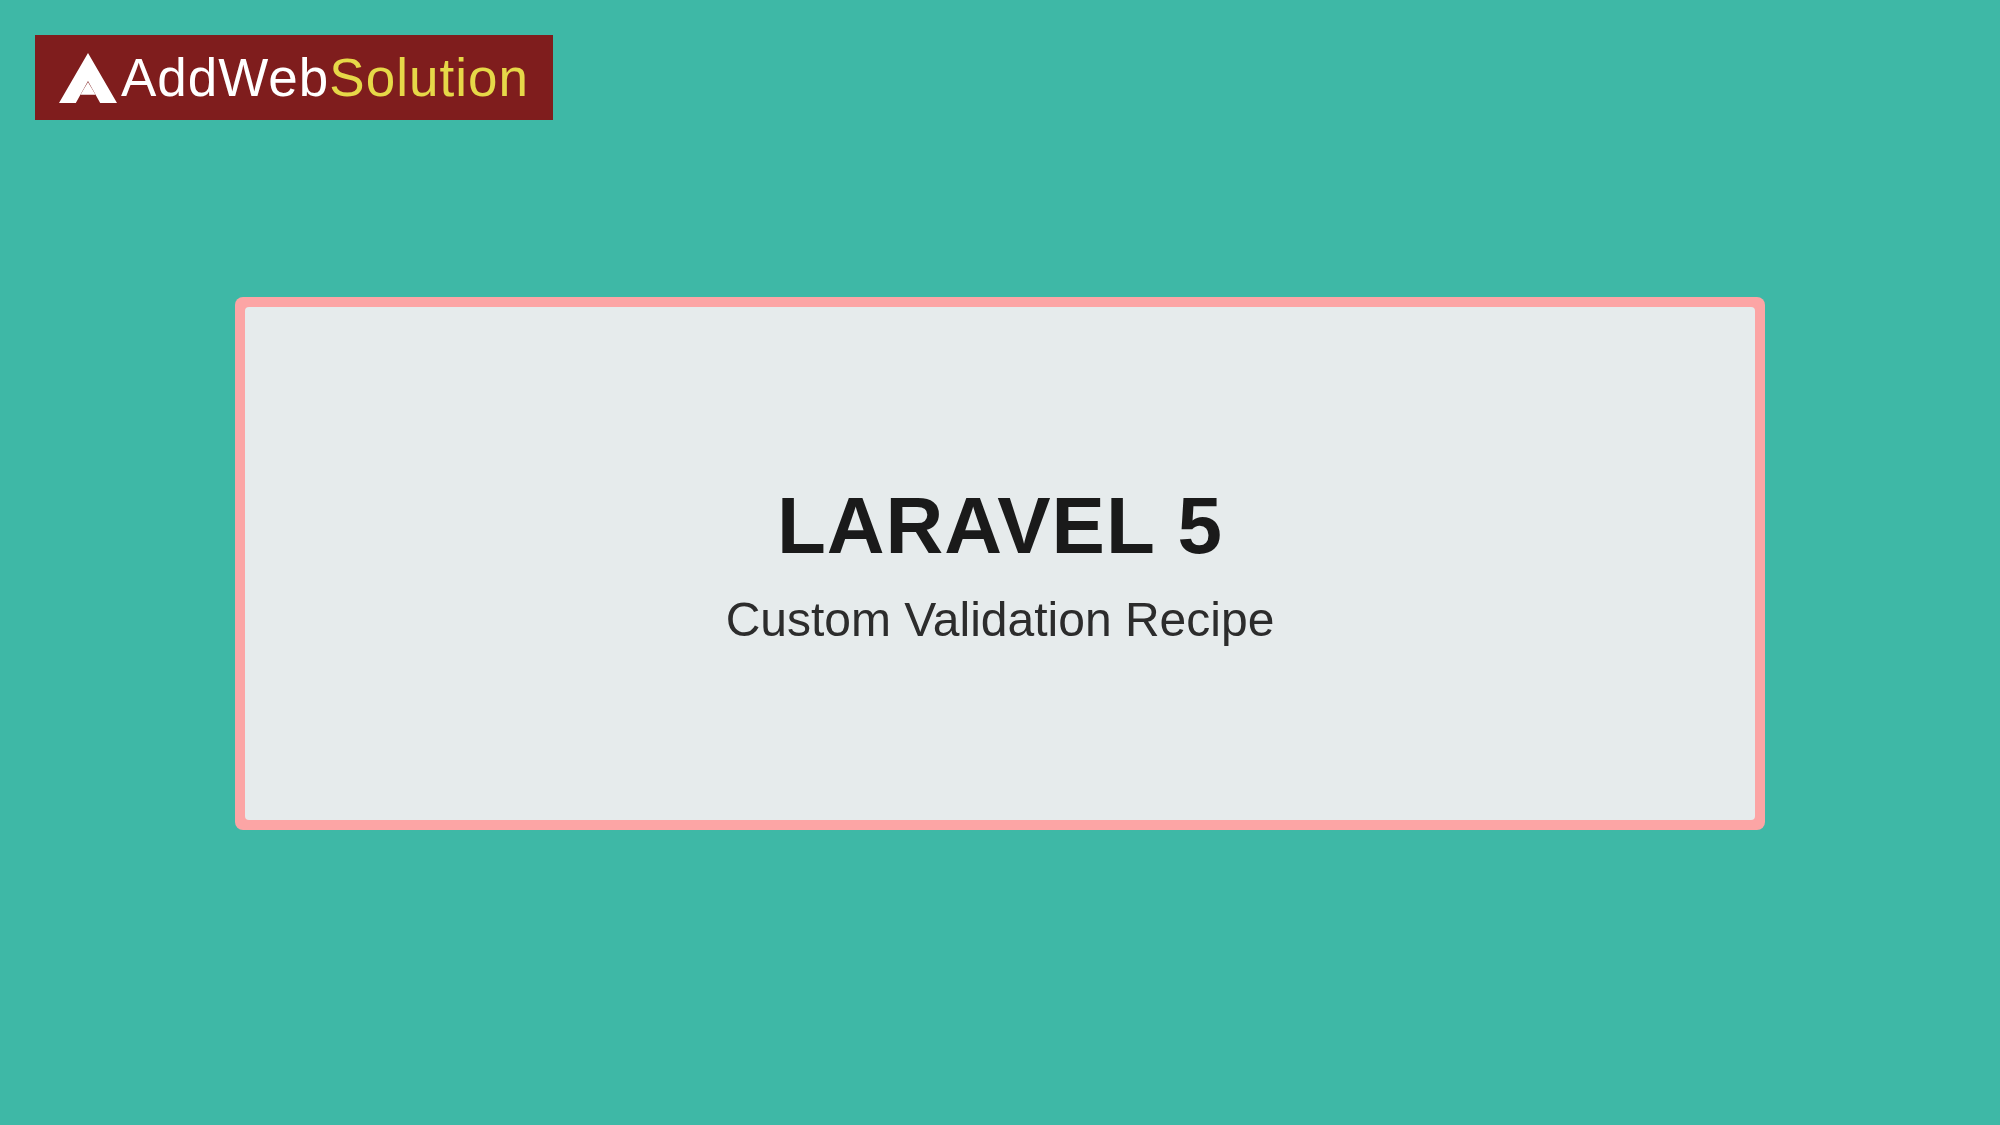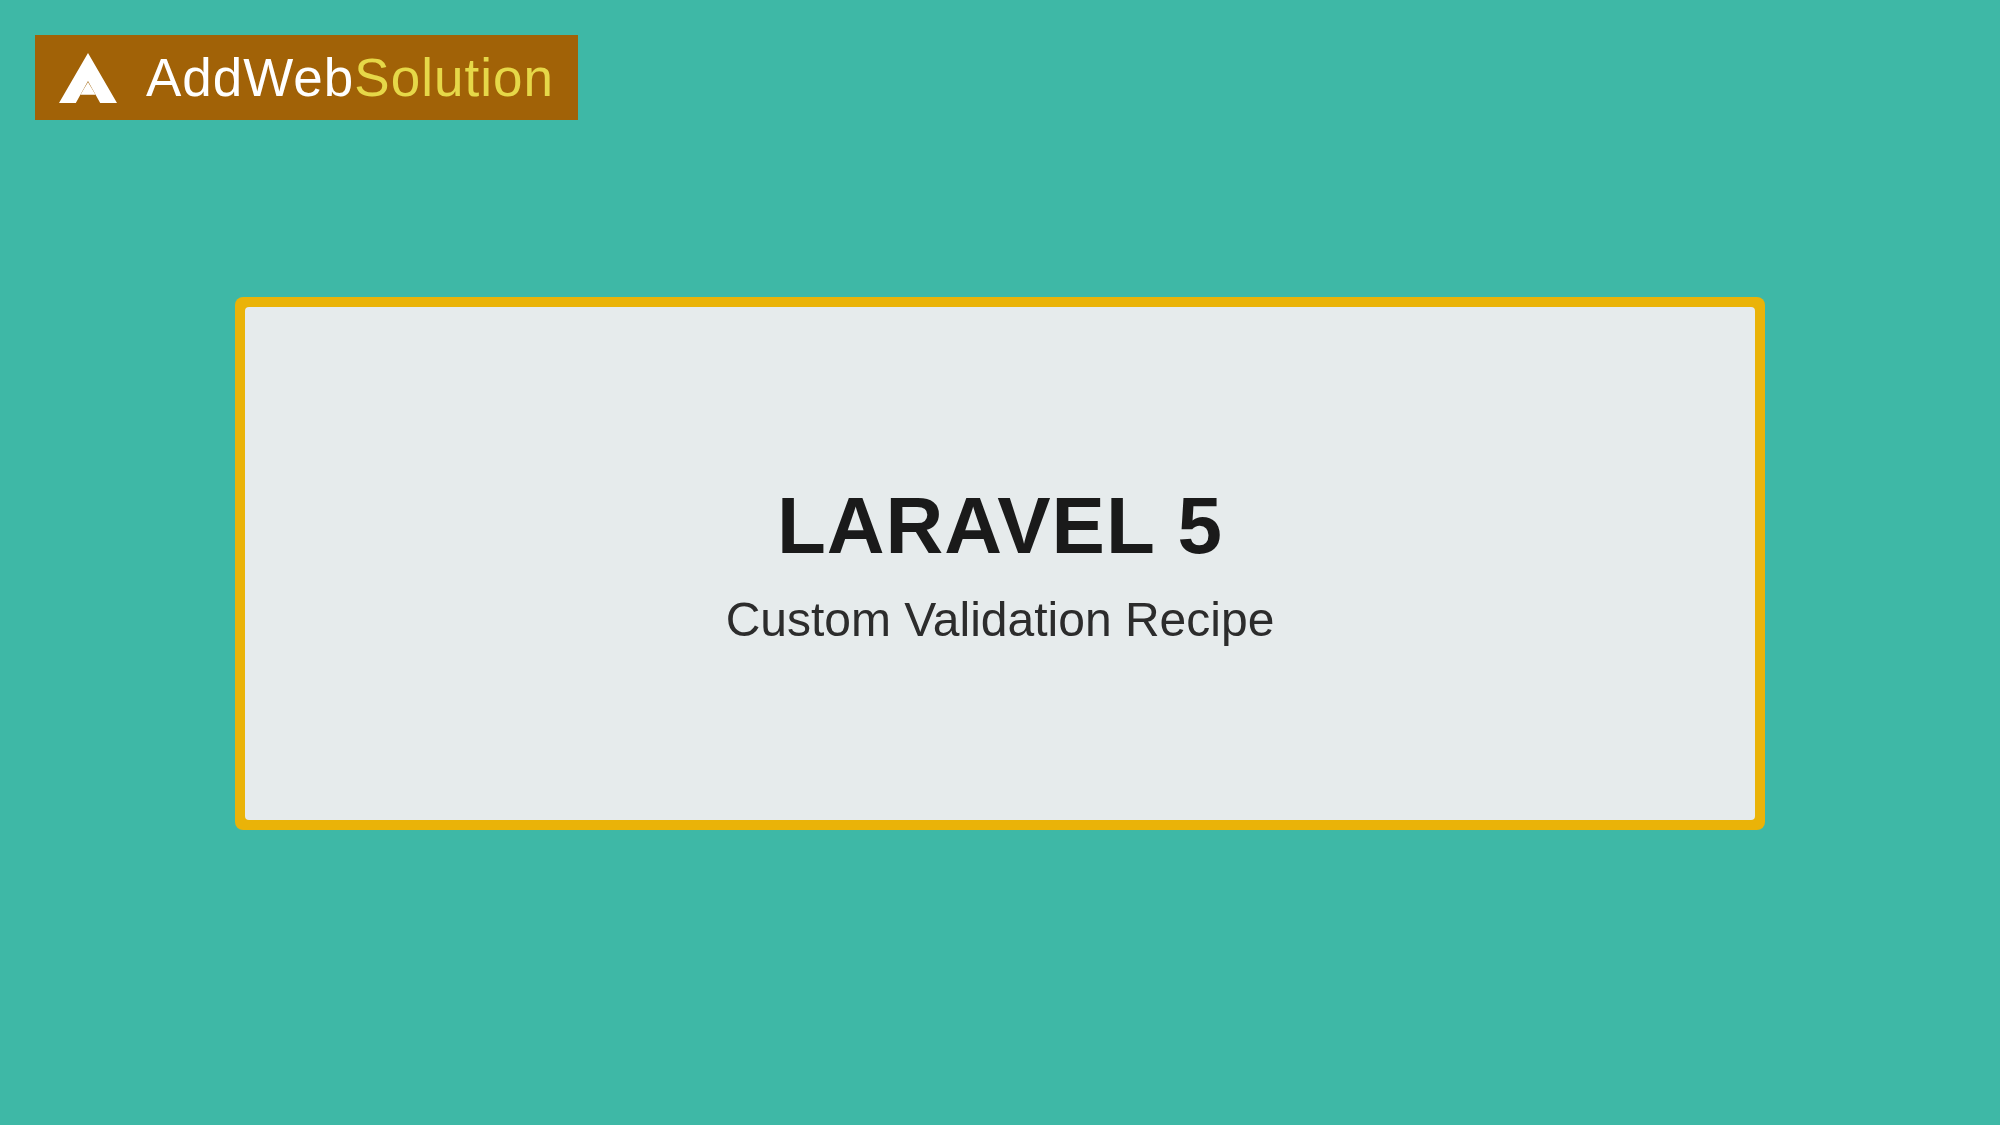--- a/index.html
+++ b/index.html
@@ -11,25 +11,25 @@
       width: 2000px;
       height: 1125px;
       background-color: #3eb8a6;
       font-family: 'Helvetica Neue', Helvetica, Arial, sans-serif;
       position: relative;
     }
     .logo-container {
       position: absolute;
       top: 35px;
       left: 35px;
-      background-color: #a16207;
+      background-color: #7f1d1d;
       padding: 12px 24px;
       display: flex;
       align-items: center;
-      gap: 29px;
+      gap: 4px;
     }
     .logo-icon {
       width: 58px;
       height: 50px;
       position: relative;
     }
     .logo-icon svg {
       width: 100%;
       height: 100%;
     }
@@ -44,21 +44,21 @@
     }
     .logo-text .part2 {
       color: #e6d848;
     }
     .card {
       position: absolute;
       top: 297px;
       left: 235px;
       width: 1530px;
       height: 533px;
-      background-color: #eab308;
+      background-color: #fca5a5;
       border-radius: 8px;
       padding: 10px;
     }
     .card-inner {
       width: 100%;
       height: 100%;
       background-color: #e6ebec;
       border-radius: 4px;
       display: flex;
       flex-direction: column;

